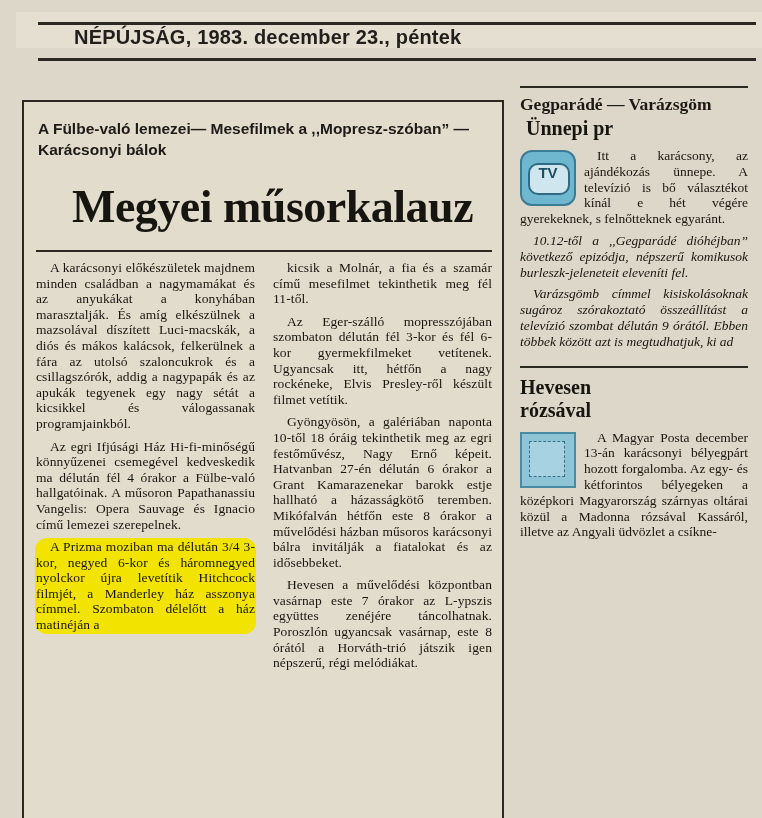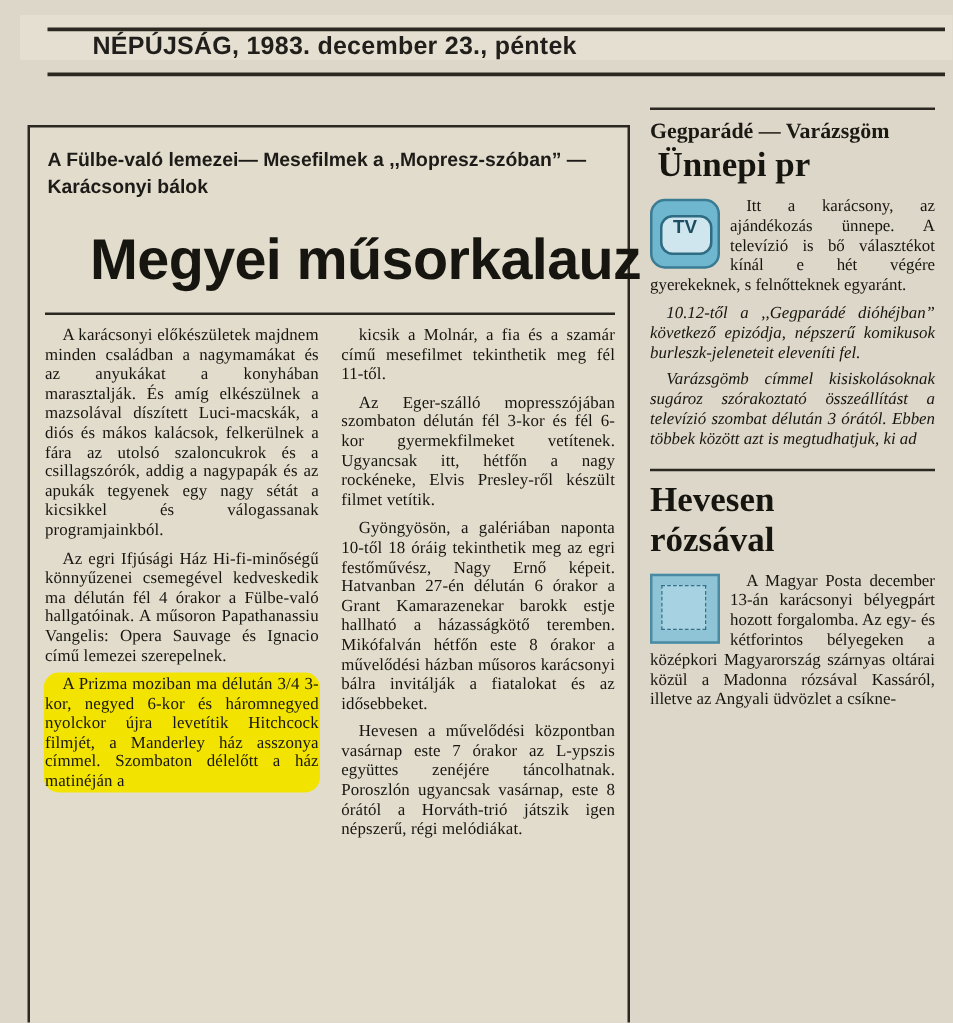--- a/index.html
+++ b/index.html
@@ -85,21 +85,21 @@
     font-family: "Liberation Sans", sans-serif;
     font-weight: bold;
     font-size: 15.5px;
     line-height: 21px;
     color: #1d1b17;
   }
   .headline {
     position: absolute;
     left: 48px;
     top: 78px;
-    font-family: Liberation Sans, sans-serif;
+    font-family: Liberation Serif, serif;
     font-weight: bold;
     font-size: 46px;
     letter-spacing: -0.5px;
     color: #17150f;
     white-space: nowrap;
   }
   .rule-under-head {
     position: absolute;
     left: 12px;
     top: 148px;
@@ -153,21 +153,21 @@
     font-family: "Liberation Serif", serif;
     font-weight: bold;
     font-size: 17.5px;
     color: #1b1914;
     white-space: nowrap;
     margin-bottom: 2px;
   }
   .rc-head-big {
     font-family: "Liberation Serif", serif;
     font-weight: bold;
-    font-size: 28px;
+    font-size: 20px;
     color: #17150f;
     white-space: nowrap;
     margin: 2px 0 8px 6px;
   }
   .tv-badge {
     width: 52px;
     height: 52px;
     border-radius: 12px;
     background: #6fb7cf;
     border: 2px solid #3b7c95;
@@ -272,21 +272,21 @@
       <div class="rc-head-small">Gegparádé — Varázsgöm</div>
       <div class="rc-head-big">Ünnepi pr</div>
 
       <div class="rc-text clearfix">
         <div class="flowbox tv-badge">
           <span class="tv-inner"></span>
           <span class="tv-text">TV</span>
         </div>
         <p class="rc-para">Itt a karácsony, az ajándékozás ünnepe. A televízió is bő választékot kínál e hét végére gyerekeknek, s felnőtteknek egyaránt.</p>
         <p class="rc-para it">10.12-től a ,,Gegparádé dióhéjban” következő epizódja, népszerű komikusok burleszk-jeleneteit eleveníti fel.</p>
-        <p class="rc-para it">Varázsgömb címmel kisiskolásoknak sugároz szórakoztató összeállítást a televízió szombat délután 3 órától. Ebben többek között azt is megtudhatjuk, ki ad</p>
+        <p class="rc-para it">Varázsgömb címmel kisiskolásoknak sugároz szórakoztató összeállítást a televízió szombat délután 9 órától. Ebben többek között azt is megtudhatjuk, ki ad</p>
       </div>
     </div>
 
     <div class="rc-sep"></div>
 
     <div class="rc-block">
       <div class="rc-head-big" style="margin-left:0;margin-bottom:0">Hevesen</div>
       <div class="rc-head-big" style="margin-left:0;margin-top:0">rózsával</div>
 
       <div class="rc-text clearfix">

